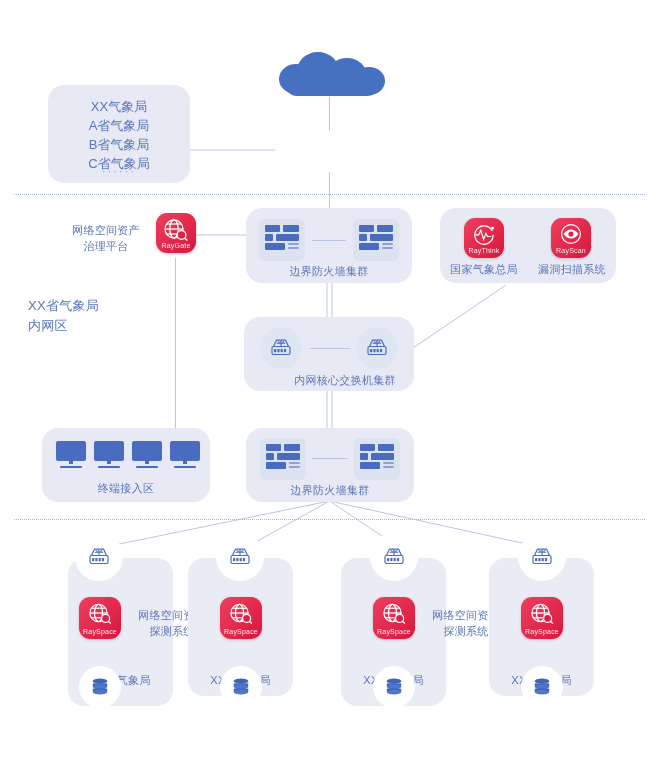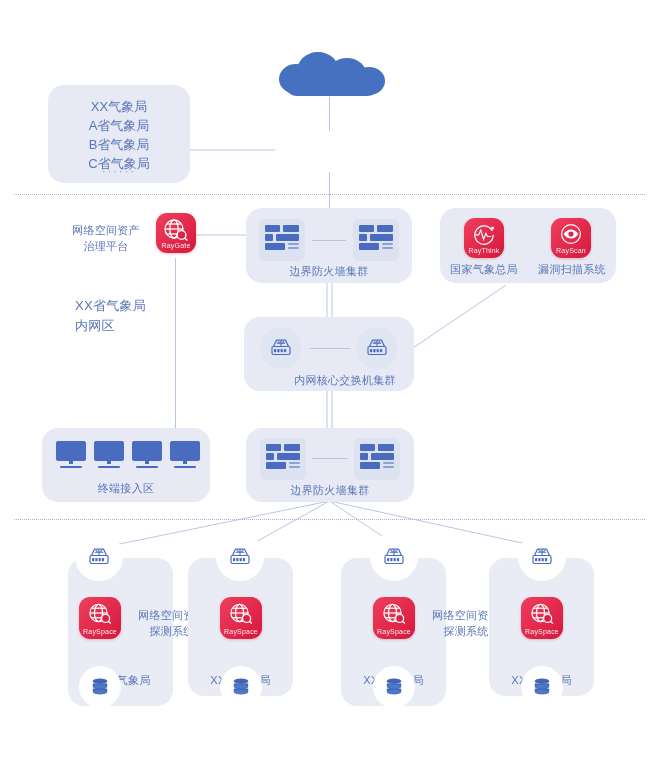--- a/index.html
+++ b/index.html
@@ -18,21 +18,21 @@
   .panel-lite{background:#e9ecf5;}
   .lbl{
     position:absolute;
     color:#5a75b8;
     font-size:11px;
     line-height:16px;
     text-align:center;
     white-space:pre;
     letter-spacing:.3px;
   }
-  .lbl-left{text-align:left;margin-left:47px;}
+  .lbl-left{text-align:left;}
   .divider{
     position:absolute;left:14px;right:14px;height:0;
     border-top:1px dotted #a9b6d8;
   }
 
   
   .cloud{position:absolute;}
   .cloud .cloud-txt{
     position:absolute;left:0;right:0;top:50%;
     transform:translateY(-50%);

